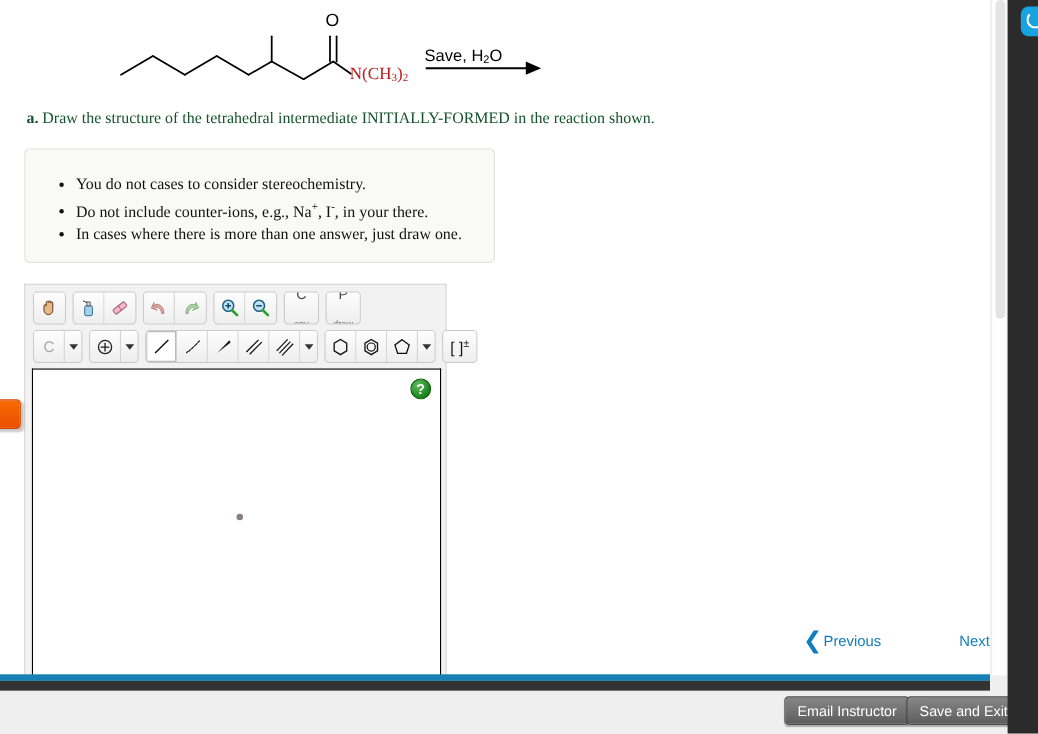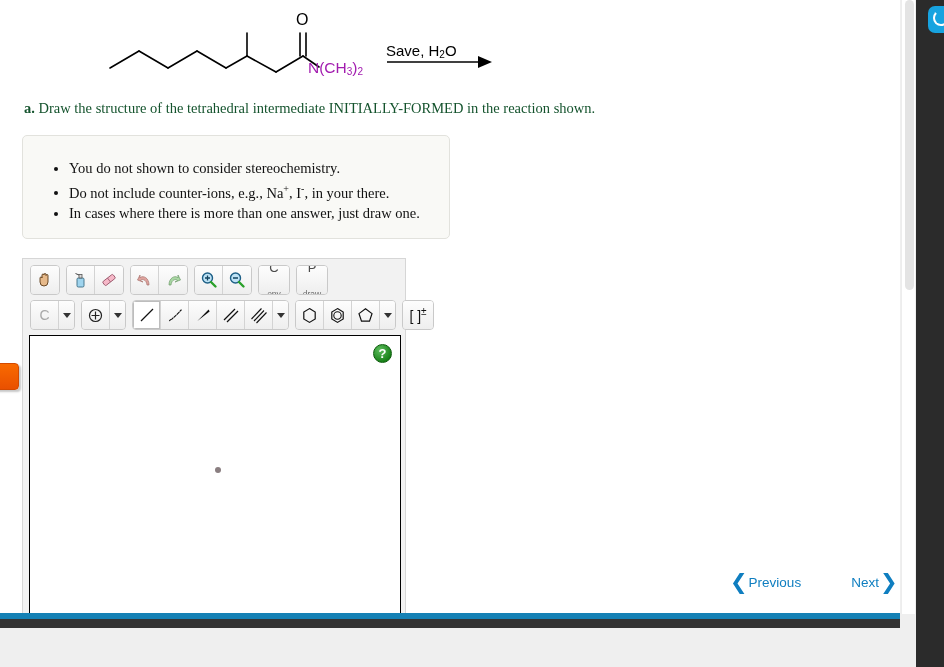--- a/index.html
+++ b/index.html
@@ -29,24 +29,24 @@
     left: 386px; top: 42px;
     font-family: "Liberation Sans", sans-serif;
     font-size: 15px;
     color: #000;
     white-space: nowrap;
   }
   .reagent-text sub { font-size: 10px; vertical-align: -2px; }
 
   .nlabel {
     position: absolute;
-    left: 308px; top: 59px;
-    font-family: Liberation Sans, sans-serif;
+    left: 318px; top: 59px;
+    font-family: Liberation Serif, serif;
     font-size: 15.5px;
-    color: #a21caf;
+    color: #b91c1c;
     white-space: nowrap;
   }
   .nlabel sub { font-size: 10px; vertical-align: -2px; }
 
   .olabel {
     position: absolute;
     left: 296px; top: 11px;
     font-family: "Liberation Sans", sans-serif;
     font-size: 16px;
     color: #000;
@@ -183,21 +183,21 @@
 
   
   .nav { position: absolute; left: 730px; top: 572px; display: flex; align-items: center; }
   .navbtn {
     display: flex; align-items: center;
     color: #0f7ec0;
     font-family: "Liberation Sans", sans-serif;
     font-size: 13.5px;
     cursor: pointer;
   }
-  .navbtn.next { margin-left: 50px; }
+  .navbtn.next { margin-left: 71px; }
   .chev {
     font-family: "DejaVu Sans", sans-serif;
     font-size: 21px;
     color: #0f7ec0;
     line-height: 1;
     font-weight: bold;
   }
   .chev.l { margin-right: 1px; }
   .chev.r { margin-left: 1px; }
 
@@ -328,21 +328,21 @@
       <div class="reagent-text"><span>Save, H</span><sub>2</sub><span>O</span></div>
     </div>
 
     <div class="question">
       <span class="qlabel">a.</span>
       <span>Draw the structure of the tetrahedral intermediate INITIALLY-FORMED in the reaction shown.</span>
     </div>
 
     <div class="notebox">
       <ul>
-        <li>You do not shown to consider stereochemistry.</li>
+        <li>You do not cases to consider stereochemistry.</li>
         <li><span>Do not include counter-ions, e.g., Na</span><sup>+</sup><span>, I</span><sup>-</sup><span>, in your there.</span></li>
         <li>In cases where there is more than one answer, just draw one.</li>
       </ul>
     </div>
 
     <div class="sketcher">
 
       <div class="toolrow r1">
 
         <div class="tgroup">
@@ -530,20 +530,24 @@
         <span class="chev r">❯</span>
       </div>
     </div>
 
     <div class="leftgap"></div>
   </div>
 
   <div class="bluebar"></div>
   <div class="darkbar"></div>
 
+  <div class="footer">
+    <div class="fbtn email">Email Instructor</div>
+    <div class="fbtn save">Save and Exit</div>
+  </div>
 
   <div class="scrolltrack">
     <div class="scrollthumb"></div>
   </div>
 
   <div class="rightpanel">
     <div class="appicon">
       <div class="ring"></div>
     </div>
   </div>

